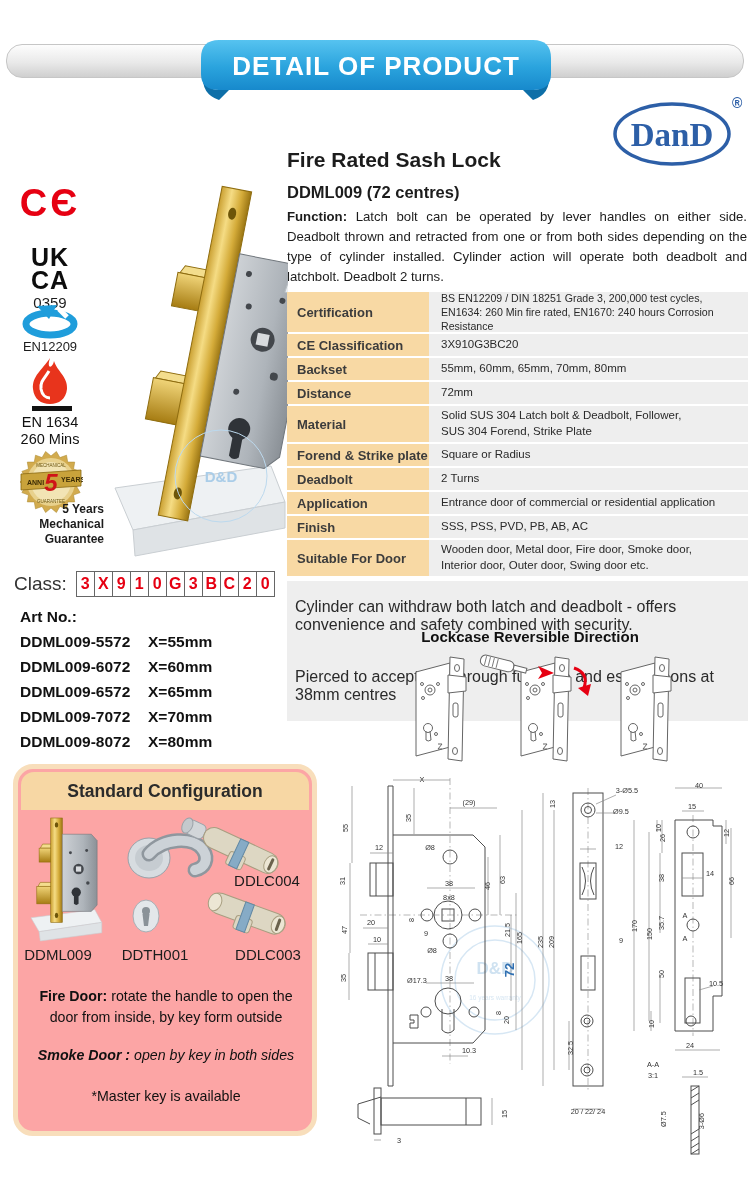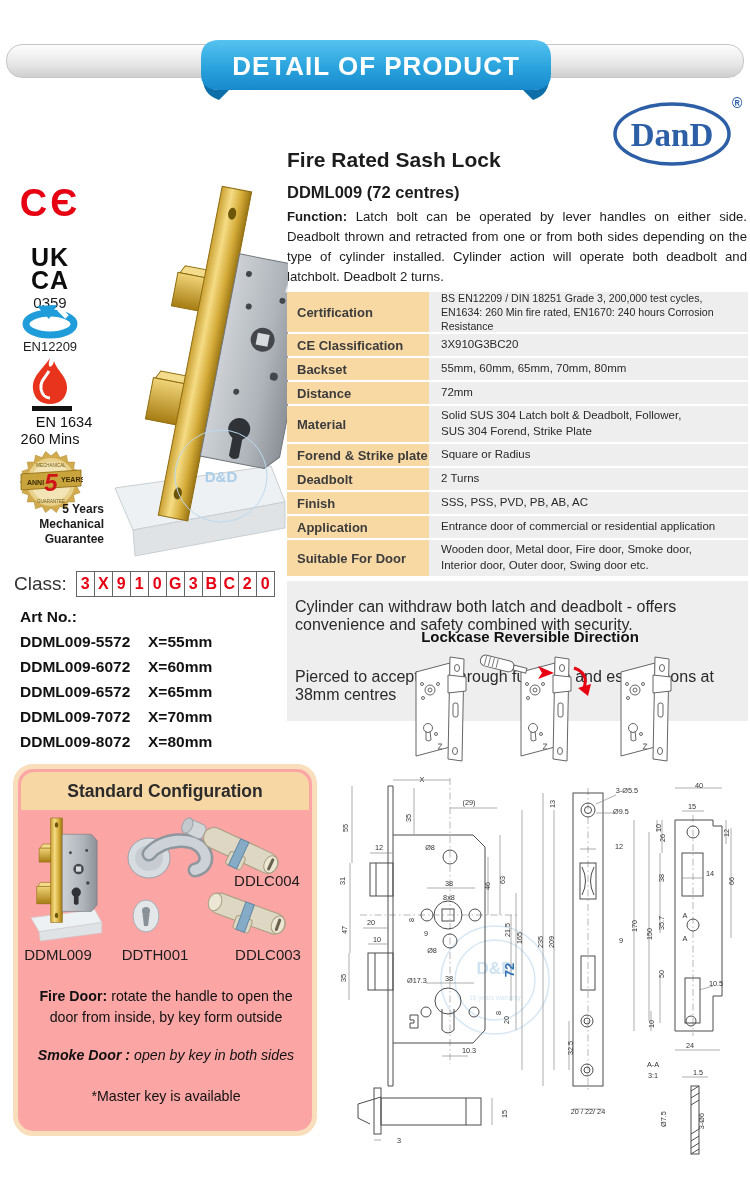--- a/index.html
+++ b/index.html
@@ -26,21 +26,21 @@
 
   
   .ce{position:absolute;left:8px;top:182px;width:84px;text-align:center;font-size:38px;
       font-weight:bold;color:#e60012;letter-spacing:3px;}
   .ukca{position:absolute;left:8px;top:246px;width:84px;text-align:center;font-size:25px;
         font-weight:800;line-height:23px;color:#0d0d0d;letter-spacing:1px;}
   .ukcacode{position:absolute;left:8px;top:294px;width:84px;text-align:center;font-size:15px;color:#1c1c1c;}
   .enicon{position:absolute;left:21px;top:305px;width:58px;height:34px;}
   .enlabel{position:absolute;left:0px;top:339px;width:100px;text-align:center;font-size:13px;color:#1c1c1c;}
   .flame{position:absolute;left:24px;top:356px;width:52px;height:56px;}
-  .firestd{position:absolute;left:0px;top:414px;width:100px;text-align:center;font-size:14.5px;color:#111;padding-left:14px;}
+  .firestd{position:absolute;left:0px;top:414px;width:100px;text-align:center;font-size:14.5px;color:#111;}
   .firemin{position:absolute;left:0px;top:431px;width:100px;text-align:center;font-size:14.5px;color:#111;}
   .badge{position:absolute;left:19px;top:450px;width:64px;height:64px;}
   .guar{position:absolute;left:0px;top:502px;width:104px;text-align:right;font-size:12px;
         font-weight:600;line-height:15px;white-space:pre-line;color:#1c1c1c;}
 
   .photo{position:absolute;left:103px;top:178px;width:185px;height:395px;}
   .pwm{fill:#aacde8;font-size:15px;font-weight:bold;text-anchor:middle;}
 
   
   .spec{position:absolute;left:287px;top:292px;width:461px;}
@@ -233,26 +233,26 @@
         </div>
         <div class="spec-row h21">
           <div class="spec-label">Forend &amp; Strike plate</div>
           <div class="spec-value">Square or Radius</div>
         </div>
         <div class="spec-row h21">
           <div class="spec-label">Deadbolt</div>
           <div class="spec-value">2 Turns</div>
         </div>
         <div class="spec-row h21">
+          <div class="spec-label">Application</div>
+          <div class="spec-value">Entrance door of commercial or residential application</div>
+        </div>
+        <div class="spec-row h21">
           <div class="spec-label">Finish</div>
           <div class="spec-value">SSS, PSS, PVD, PB, AB, AC</div>
-        </div>
-        <div class="spec-row h21">
-          <div class="spec-label">Application</div>
-          <div class="spec-value">Entrance door of commercial or residential application</div>
         </div>
         <div class="spec-row h36">
           <div class="spec-label">Suitable For Door</div>
           <div class="spec-value">Wooden door, Metal door, Fire door, Smoke door,
 Interior door, Outer door, Swing door etc.</div>
         </div>
       </div>
     <div id="specNotes">
         <div class="note">Cylinder can withdraw both latch and deadbolt - offers convenience and safety combined with security.</div>
         <div class="note">Pierced to accept bolt through furniture and escutcheons at 38mm centres</div>

